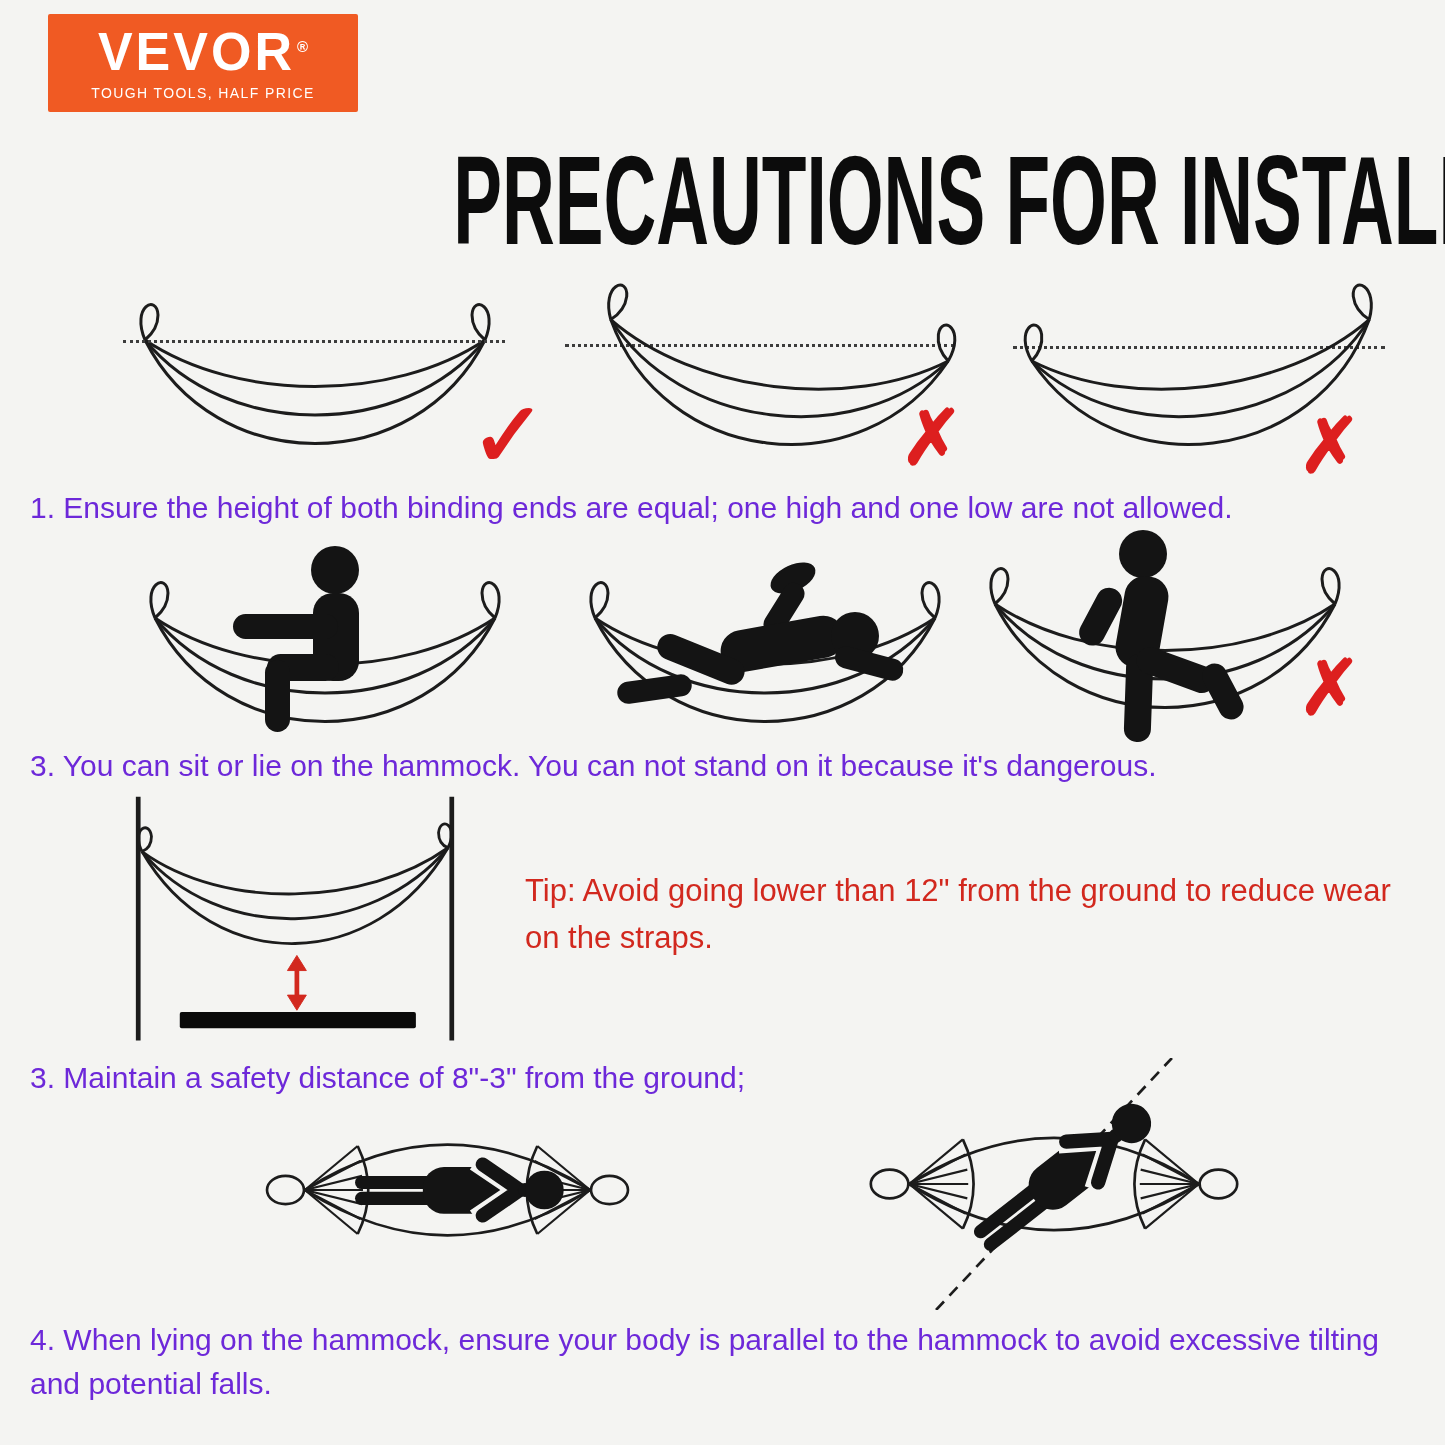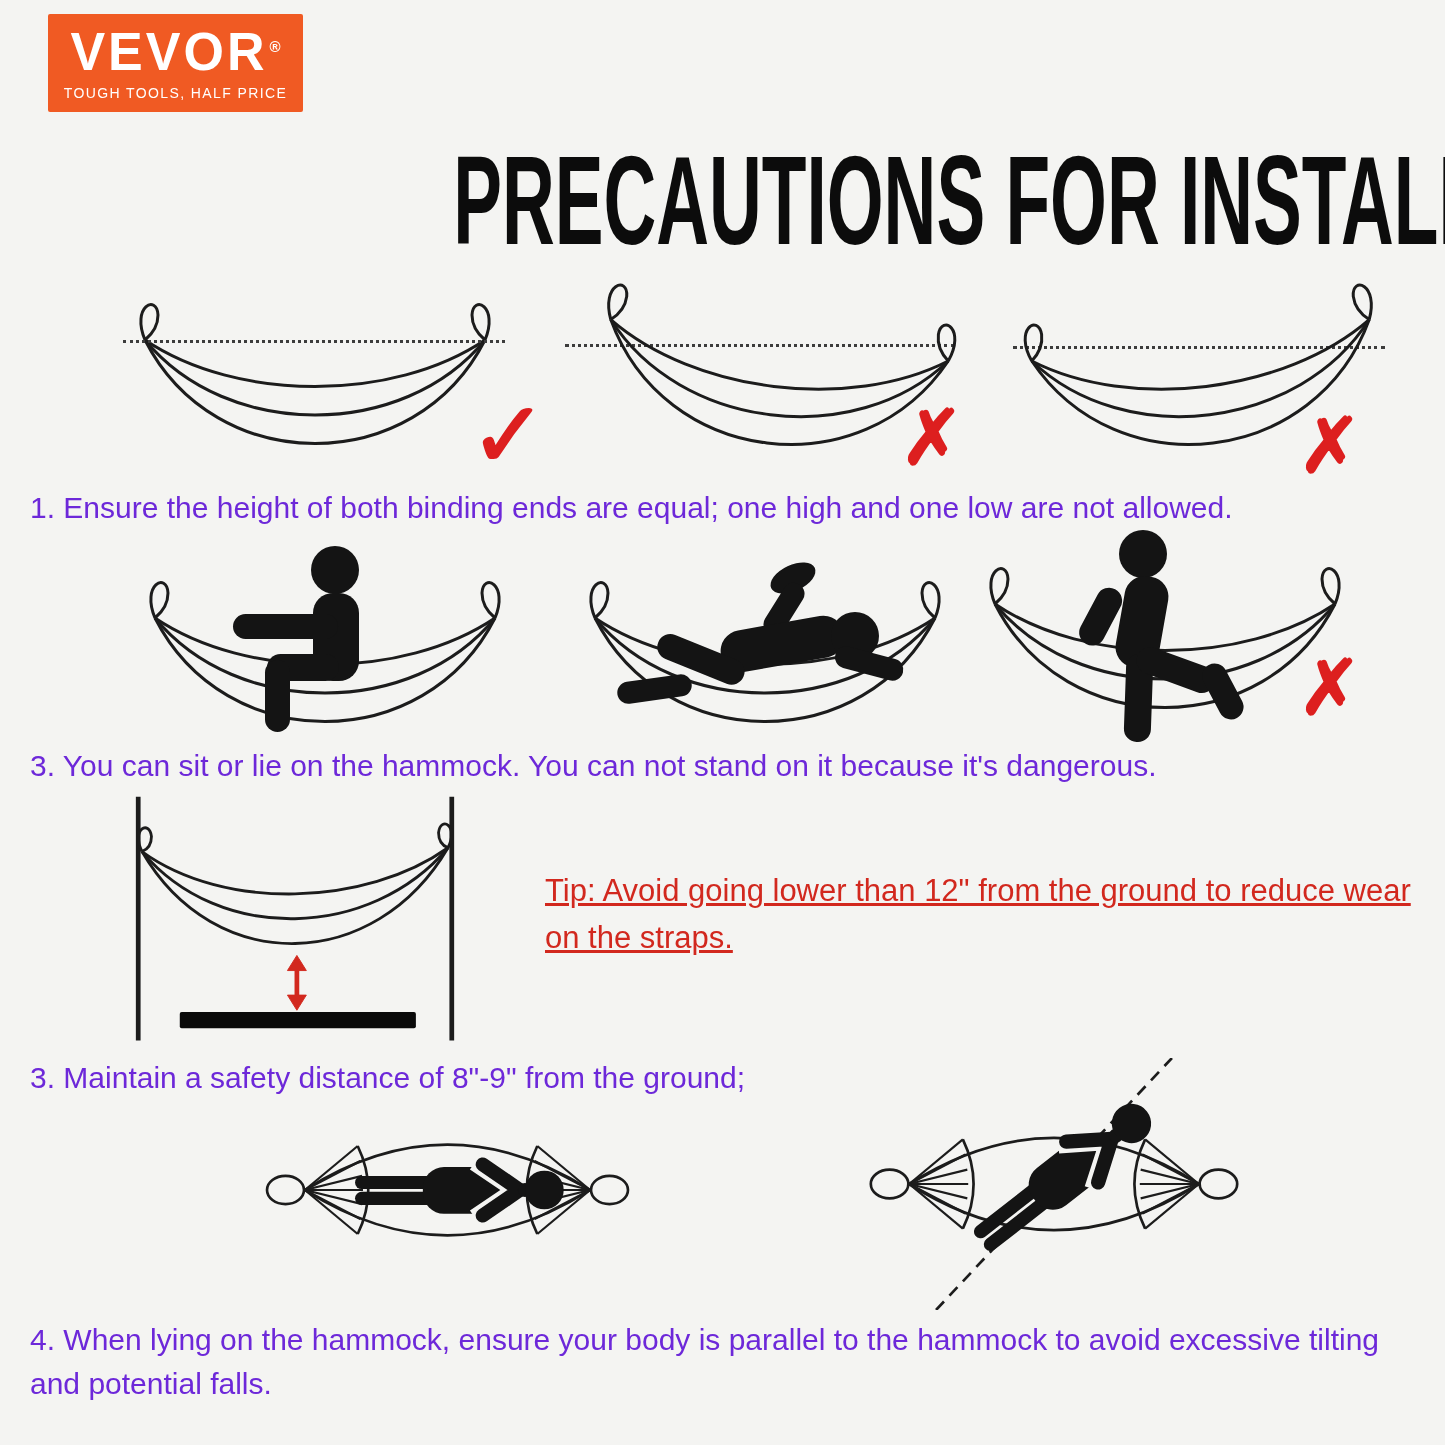--- a/index.html
+++ b/index.html
@@ -5,42 +5,42 @@
   html,body{margin:0;padding:0;}
   body{
     width:1445px;height:1445px;position:relative;overflow:hidden;
     background:#f4f4f2;
     font-family:"Liberation Sans","DejaVu Sans",sans-serif;
     color:#141414;
   }
   .abs{position:absolute;}
 
   
-  .logo{left:48px;top:14px;width:255px;height:98px;background:#f05a23;border-radius:2px;
+  .logo{left:48px;top:14px;width:310px;height:98px;background:#f05a23;border-radius:2px;
         display:flex;flex-direction:column;align-items:center;justify-content:center;}
   .logo .brand{color:#fff;font-weight:bold;font-size:52px;letter-spacing:3px;line-height:1;
         transform:scaleY(1.02);}
   .logo .reg{font-size:15px;vertical-align:super;letter-spacing:0;margin-left:2px;}
   .logo .tagline{color:#fff;font-weight:normal;font-size:14px;letter-spacing:1.4px;margin-top:7px;}
 
   
   .title-wrap{left:0;top:138px;width:1445px;text-align:center;}
   .title{display:inline-block;white-space:nowrap;font-weight:bold;font-size:126px;line-height:1.0;
          color:#0c0c0c;transform:scaleX(0.58);transform-origin:center;}
 
   
   .cell{position:absolute;}
   .dotline{position:absolute;border-top:3px dotted #3c3c3c;height:0;}
   .mark{position:absolute;line-height:1;font-family:"DejaVu Sans",sans-serif;
         color:#dd1f1f;font-weight:bold;-webkit-text-stroke:2px #dd1f1f;}
   svg{display:block;}
 
   
   .step{left:30px;font-size:30px;color:#6d28d9;line-height:1.48;}
-  .tip{left:545px;top:868px;width:880px;font-size:31px;line-height:1.5;color:#d2281e;text-decoration:underline;}
+  .tip{left:525px;top:868px;width:880px;font-size:31px;line-height:1.5;color:#d2281e;}
 </style>
 </head>
 <body>
 
 <svg width="0" height="0" style="position:absolute" xmlns="http://www.w3.org/2000/svg" aria-hidden="true">
   <defs>
     <g id="ham-side" fill="none" stroke="#1c1c1c" stroke-width="3">
       <path d="M40,68 C26,34 52,22 53,43 C53,56 46,63 40,68"></path>
       <path d="M380,68 C394,34 368,22 367,43 C367,56 374,63 380,68"></path>
       <path d="M40,68 C132,130 288,130 380,68"></path>
@@ -182,21 +182,21 @@
     <g stroke="#d2281e" fill="#d2281e">
       <line x1="182" y1="184" x2="182" y2="218" stroke-width="5"></line>
       <polygon points="182,172 172,188 192,188"></polygon>
       <polygon points="182,230 172,214 192,214"></polygon>
     </g>
   </svg>
 </div>
 
 <div class="abs tip">Tip: Avoid going lower than 12" from the ground to reduce wear on the straps.</div>
 
-<div class="abs step" style="top:1056px">3. Maintain a safety distance of 8"-9" from the ground;</div>
+<div class="abs step" style="top:1056px">3. Maintain a safety distance of 8"-3" from the ground;</div>
 
 <div class="cell" style="left:245px;top:1092px;width:405px;height:200px">
   <svg width="405" height="196" viewBox="0 0 460 222">
     <use href="#ham-top"></use>
     <use href="#person-top"></use>
   </svg>
 </div>
 
 <div class="cell" style="left:848px;top:1058px;width:412px;height:252px">
   <svg width="412" height="252" viewBox="0 0 460 282">

